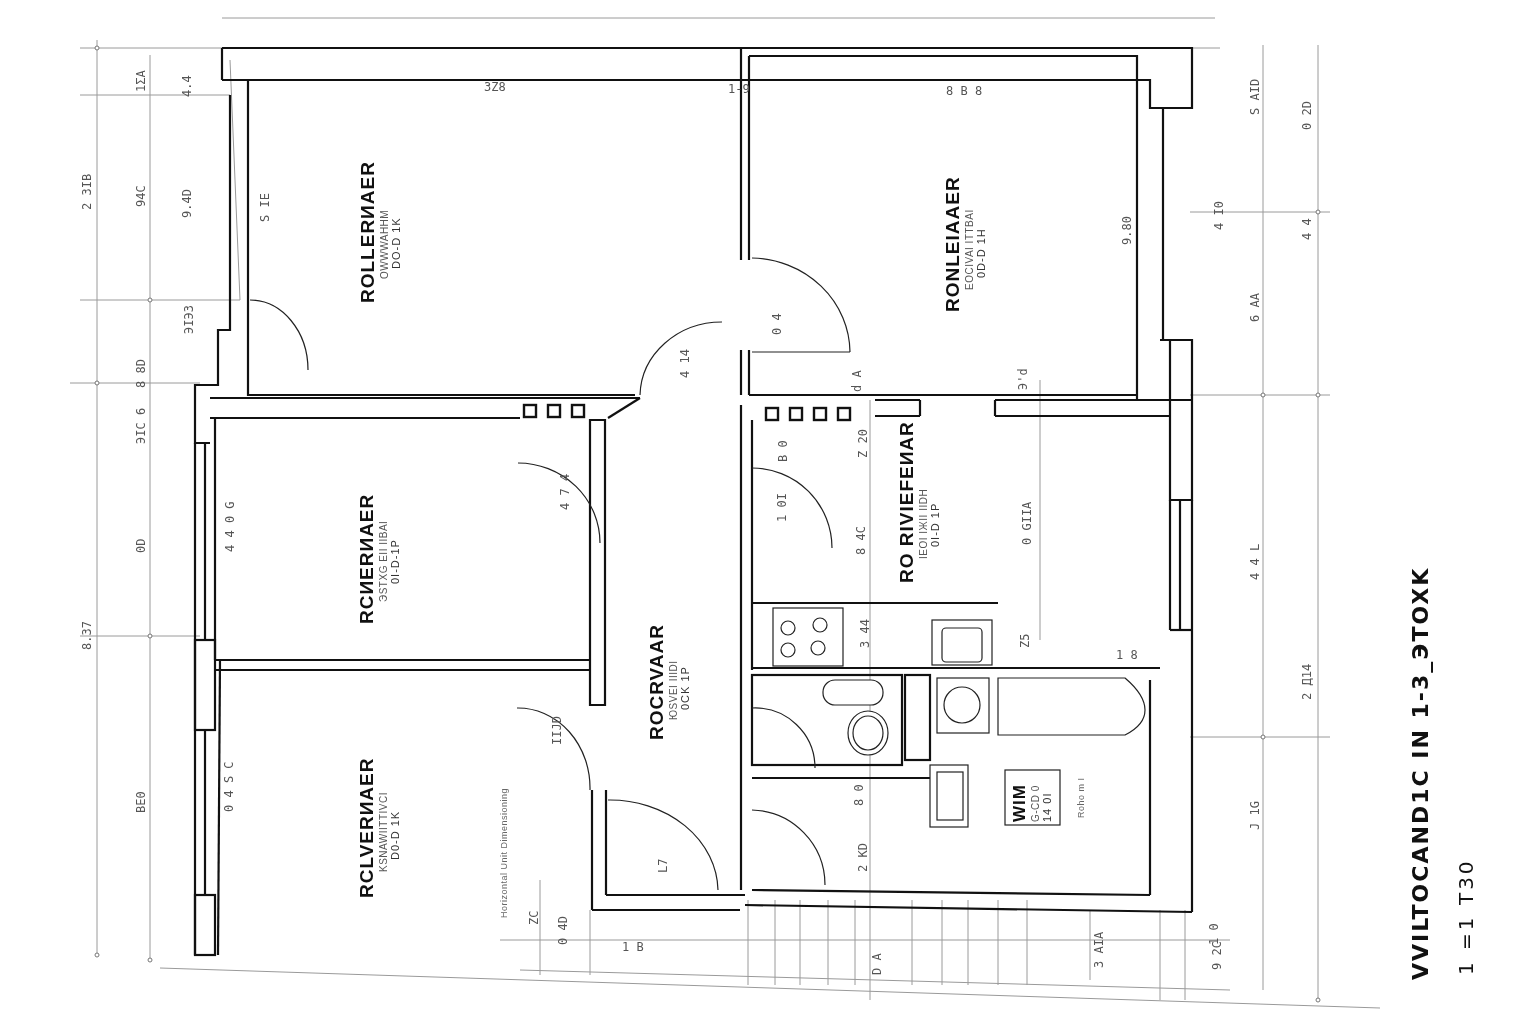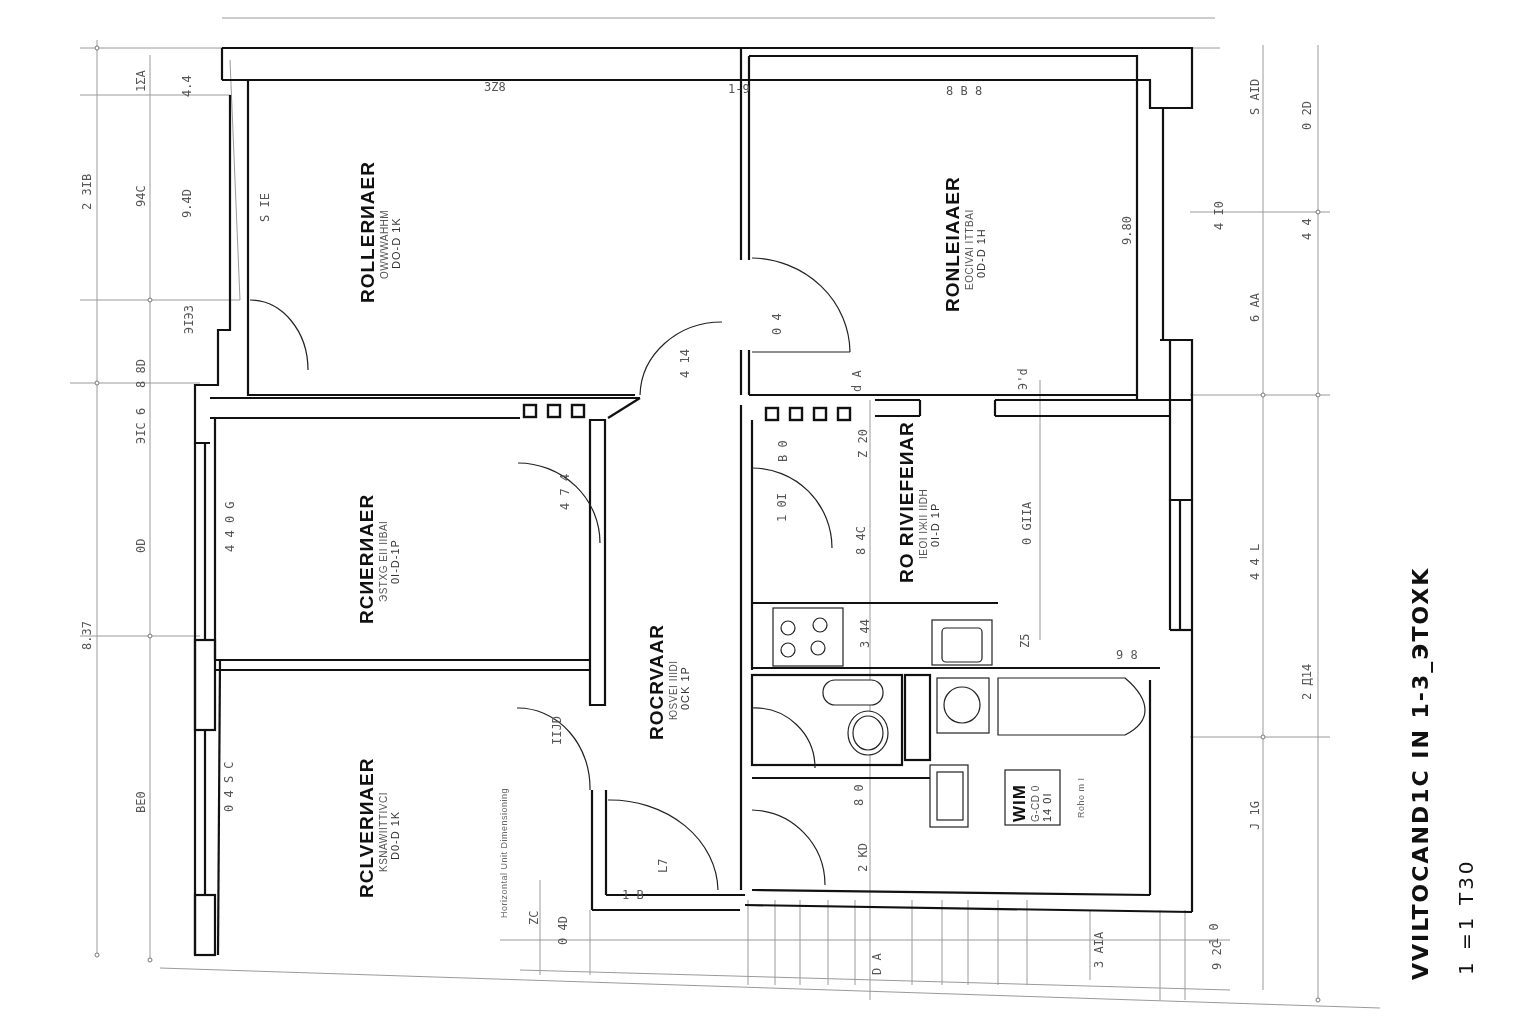--- a/index.html
+++ b/index.html
@@ -254,27 +254,27 @@
 <div class="lbl rot dim" style="left:770px; top:335px;">0 4</div>
 <div class="lbl rot dim" style="left:678px; top:378px;">4 14</div>
 <div class="lbl rot dim" style="left:558px; top:510px;">4 7 4</div>
 <div class="lbl rot dim" style="left:854px; top:555px;">8 4C</div>
 <div class="lbl rot dim" style="left:856px; top:458px;">Z 20</div>
 <div class="lbl rot dim" style="left:776px; top:462px;">B 0</div>
 <div class="lbl rot dim" style="left:775px; top:522px;">1 0I</div>
 <div class="lbl rot dim" style="left:1020px; top:545px;">0 GIIA</div>
 <div class="lbl rot dim" style="left:858px; top:648px;">3 44</div>
 <div class="lbl rot dim" style="left:1018px; top:648px;">Z5</div>
-<div class="lbl dim" style="left:1116px; top:648px;">9 8</div>
+<div class="lbl dim" style="left:1116px; top:648px;">1 8</div>
 <div class="lbl rot dim" style="left:852px; top:806px;">8 0</div>
 <div class="lbl rot dim" style="left:856px; top:872px;">2 KD</div>
 <div class="lbl rot dim" style="left:656px; top:873px;">L7</div>
 <div class="lbl rot dim" style="left:556px; top:945px;">0 4D</div>
 <div class="lbl rot dim" style="left:527px; top:925px;">ZC</div>
-<div class="lbl dim" style="left:622px; top:888px;">1 B</div>
+<div class="lbl dim" style="left:622px; top:940px;">1 B</div>
 <div class="lbl rot dim" style="left:1092px; top:968px;">3 AIA</div>
 <div class="lbl rot dim" style="left:1207px; top:945px;">1 0</div>
 <div class="lbl rot dim" style="left:1210px; top:970px;">9 2C</div>
 <div class="lbl rot dim" style="left:870px; top:975px;">D A</div>
 <div class="lbl rot dim" style="left:550px; top:745px;">IIJD</div>
 <div class="lbl rot dim" style="left:1016px; top:390px;">Э'd</div>
 <div class="lbl rot dim" style="left:850px; top:392px;">d A</div>
 
 <div class="lbl rot title" style="left:1408px; top:980px;">VVILTOCAND1C IN 1-3_ЭTOXK</div>
 <div class="lbl rot scale" style="left:1454px; top:975px;">1 =1  T30</div>

